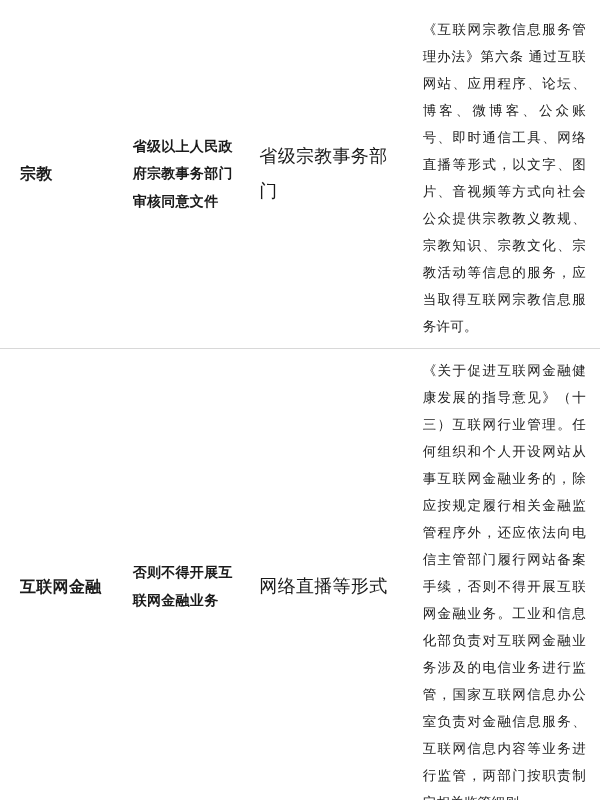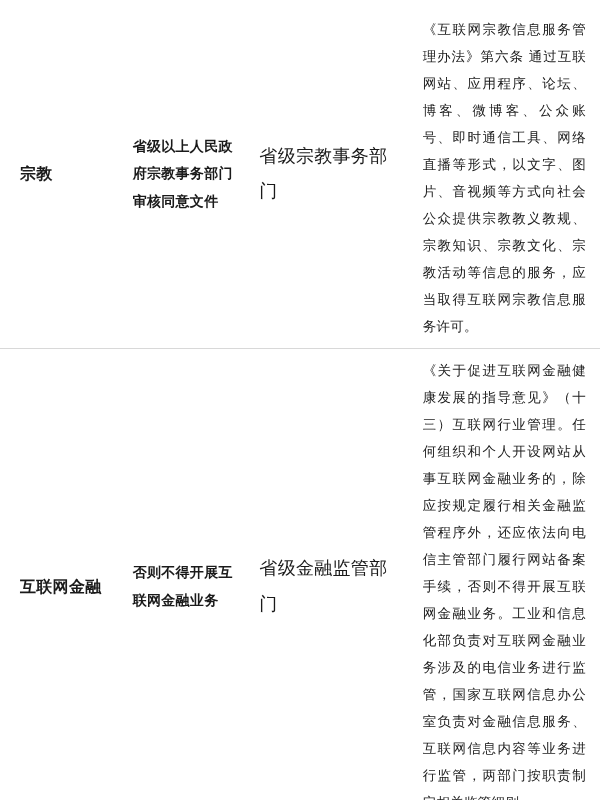--- a/index.html
+++ b/index.html
@@ -99,20 +99,20 @@
       </td>
     </tr>
     <tr class="row-fintech">
       <td class="col-category cell-category">
         <div class="cell-inner">互联网金融</div>
       </td>
       <td class="col-doc cell-doc">
         <div class="cell-inner">否则不得开展互联网金融业务</div>
       </td>
       <td class="col-dept cell-dept">
-        <div class="cell-inner">省级金融监管部门</div>
+        <div class="cell-inner">网络直播等形式</div>
       </td>
       <td class="col-basis cell-basis">
         <div class="cell-inner">《关于促进互联网金融健康发展的指导意见》（十三）互联网行业管理。任何组织和个人开设网站从事互联网金融业务的，除应按规定履行相关金融监管程序外，还应依法向电信主管部门履行网站备案手续，否则不得开展互联网金融业务。工业和信息化部负责对互联网金融业务涉及的电信业务进行监管，国家互联网信息办公室负责对金融信息服务、互联网信息内容等业务进行监管，两部门按职责制定相关监管细则。</div>
       </td>
     </tr>
   </tbody>
 </table>
 
 </body></html>

